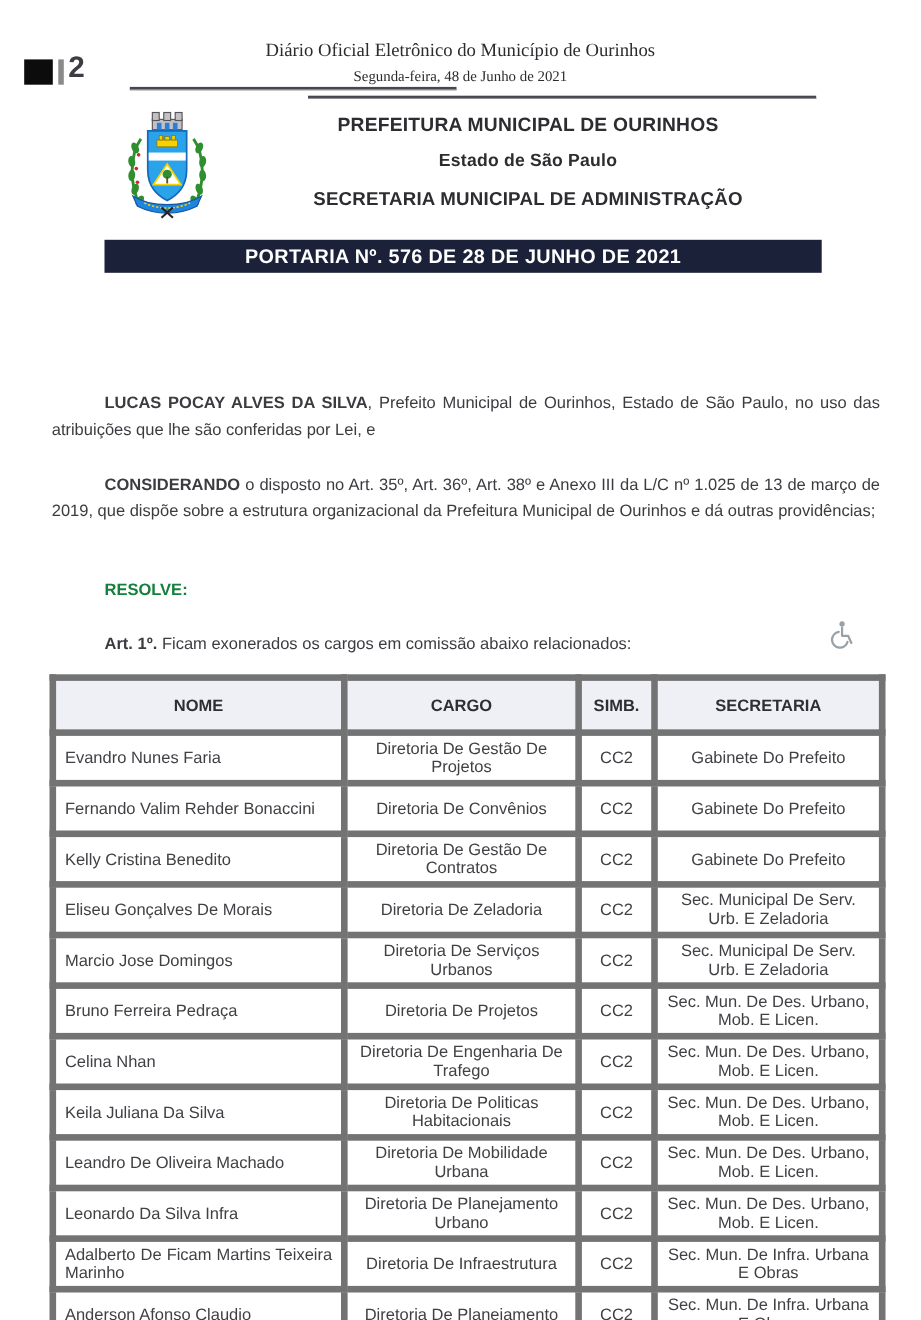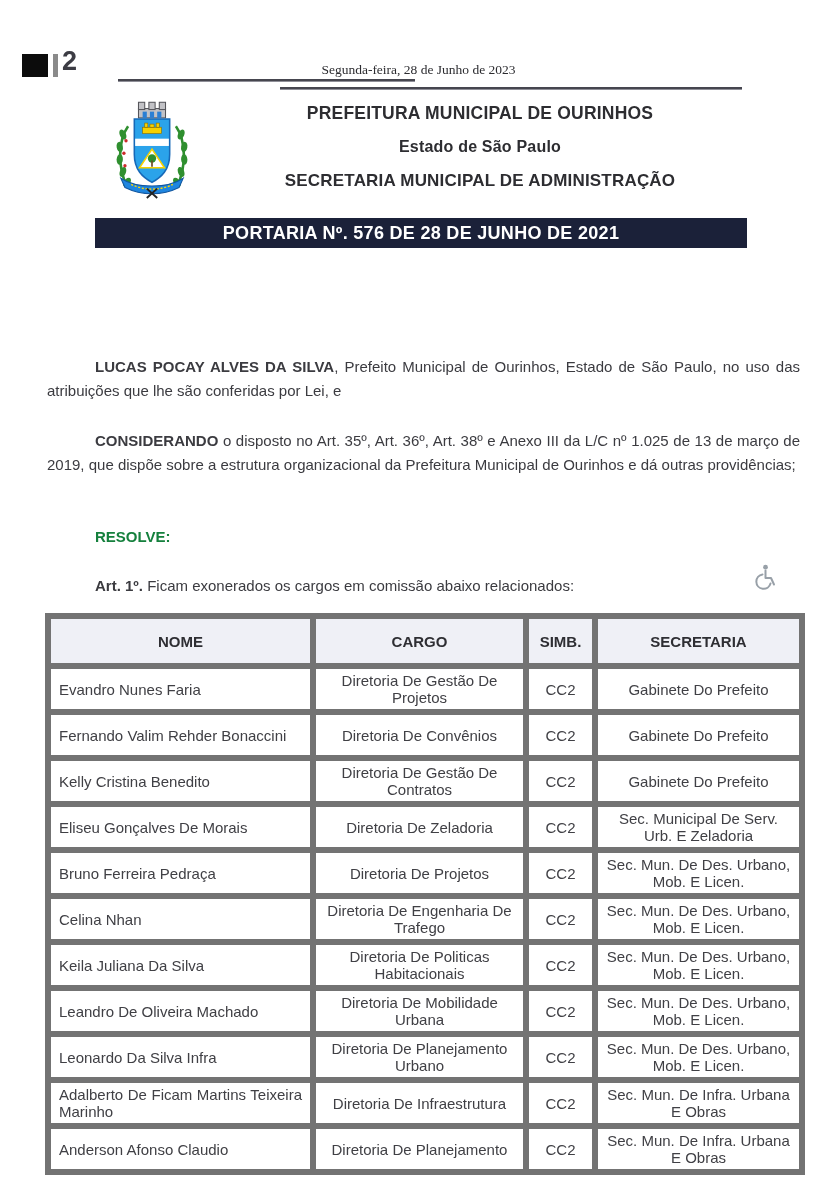--- a/index.html
+++ b/index.html
@@ -49,21 +49,22 @@
   .doc-table td.c-nome{text-align:justify;padding:2px 8px;}
 </style>
 </head>
 <body>
 
 <div class="page">
 
   <div class="badge-sq"></div>
   <div class="badge-bar"></div>
   <div class="badge-num">2</div>
-  <div class="mh-date">Segunda-feira, 28 de Junho de 2023</div>
+  <div class="mh-title">Diário Oficial Eletrônico do Município de Ourinhos</div>
+  <div class="mh-date">Segunda-feira, 48 de Junho de 2021</div>
   <div class="rule rule1"></div>
   <div class="rule rule2"></div>
 
   <svg class="coat" viewBox="0 0 80 100" aria-hidden="true">
     <g>
       <path d="M16 88 C7 70 7 44 17 30" fill="none" stroke="#2f8f2f" stroke-width="2.5"></path>
       <ellipse cx="12" cy="38" rx="3" ry="5" fill="#2f8f2f" transform="rotate(-25 12 38)"></ellipse>
       <ellipse cx="9" cy="50" rx="3" ry="5" fill="#2f8f2f" transform="rotate(-10 9 50)"></ellipse>
       <ellipse cx="9" cy="62" rx="3" ry="5" fill="#2f8f2f" transform="rotate(5 9 62)"></ellipse>
       <ellipse cx="12" cy="74" rx="3" ry="5" fill="#2f8f2f" transform="rotate(20 12 74)"></ellipse>
@@ -167,20 +168,26 @@
         <td>CC2</td>
         <td>Gabinete Do Prefeito</td>
       </tr>
       <tr>
         <td class="c-nome">Eliseu Gonçalves De Morais</td>
         <td>Diretoria De Zeladoria</td>
         <td>CC2</td>
         <td>Sec. Municipal De Serv. Urb. E Zeladoria</td>
       </tr>
       <tr>
+        <td class="c-nome">Marcio Jose Domingos</td>
+        <td>Diretoria De Serviços Urbanos</td>
+        <td>CC2</td>
+        <td>Sec. Municipal De Serv. Urb. E Zeladoria</td>
+      </tr>
+      <tr>
         <td class="c-nome">Bruno Ferreira Pedraça</td>
         <td>Diretoria De Projetos</td>
         <td>CC2</td>
         <td>Sec. Mun. De Des. Urbano, Mob. E Licen.</td>
       </tr>
       <tr>
         <td class="c-nome">Celina Nhan</td>
         <td>Diretoria De Engenharia De Trafego</td>
         <td>CC2</td>
         <td>Sec. Mun. De Des. Urbano, Mob. E Licen.</td>

